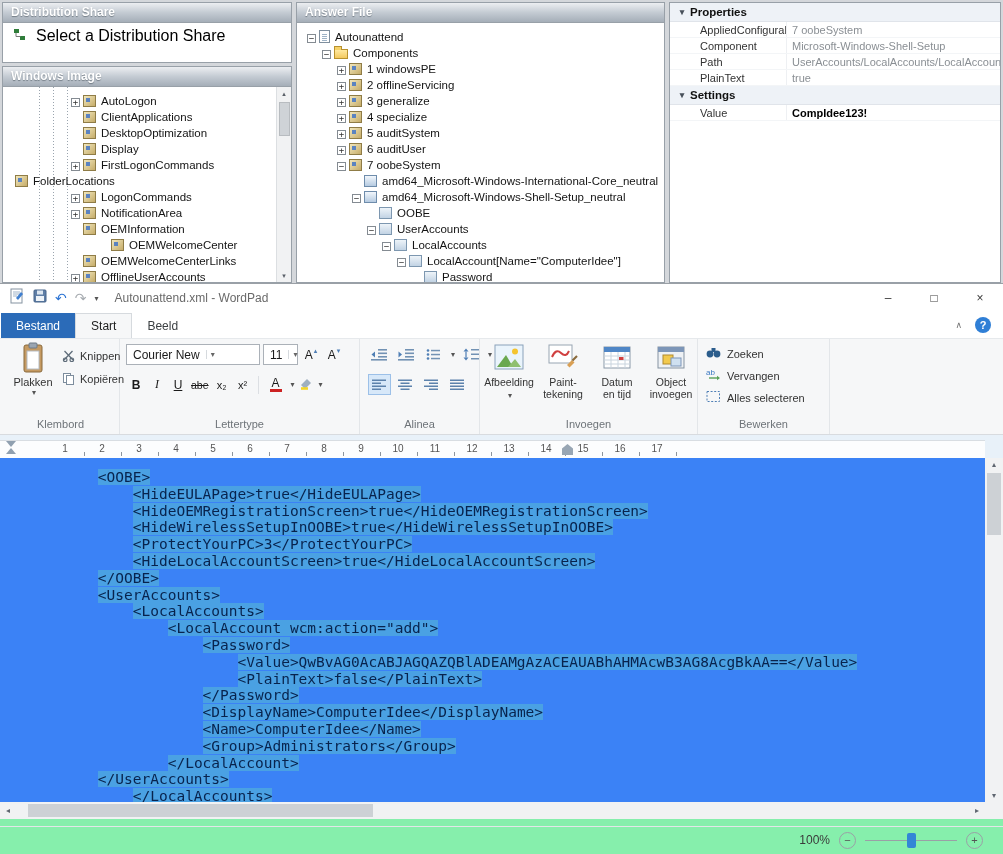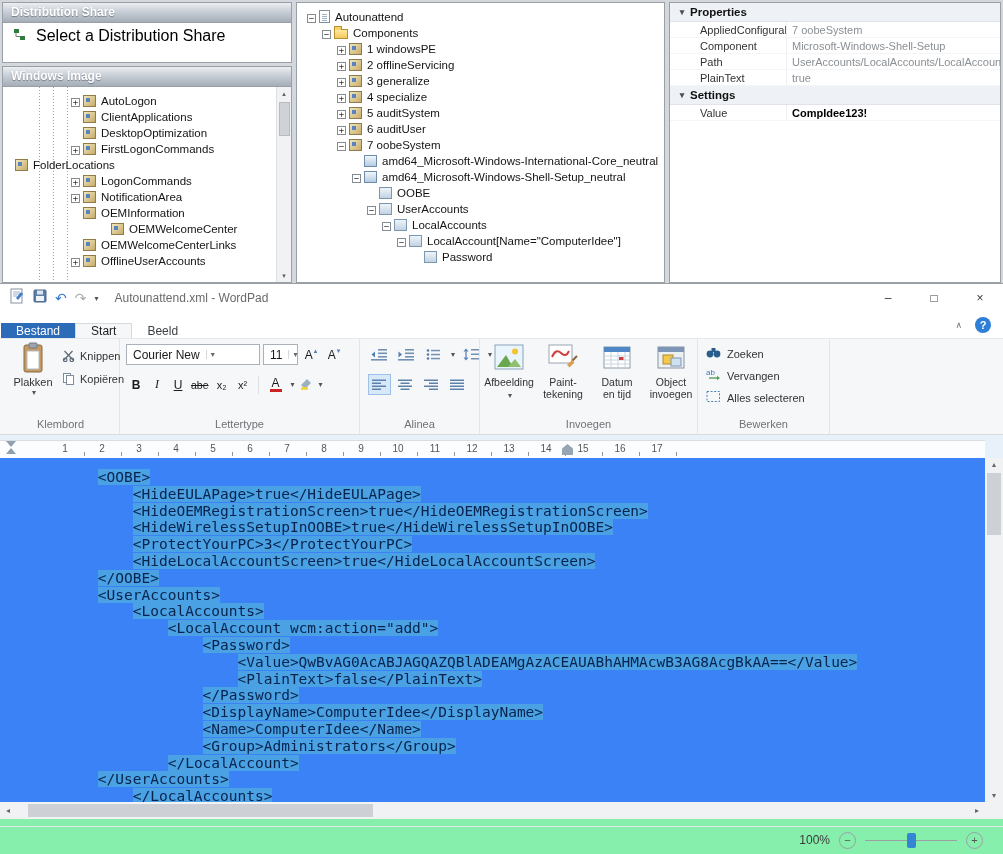--- a/index.html
+++ b/index.html
@@ -54,21 +54,21 @@
 .wp-titlebar{height:28px;position:relative;display:flex;align-items:center;padding-left:9px;background:#fff}
 .qat{display:flex;align-items:center;gap:8px}
 .qat .undo{color:#2e75d4;font-size:14px}
 .qat .redo{color:#a6abb0;font-size:14px}
 .qat .qdd{color:#555;font-size:8px}
 .wp-title{margin-left:16px;font-size:12px;color:#6a6a6a}
 .wp-controls{position:absolute;top:0;right:0;height:28px;display:flex}
 .wc{width:46px;display:flex;align-items:center;justify-content:center;font-size:12px;color:#3c3c3c}
 
 .tabstrip{height:26px;background:#fff;display:flex;align-items:flex-end;position:relative}
-.tab{height:15px;display:flex;align-items:center;justify-content:center;font-size:12px;padding:0 15px}
+.tab{height:25px;display:flex;align-items:center;justify-content:center;font-size:12px;padding:0 15px}
 .tab-file{background:var(--file-tab,#2b6bb8);color:#fff;margin-left:1px}
 .tab-home{background:#f6f7f8;border:1px solid #d6dade;border-bottom:none;color:#1d1d1d}
 .tab-view{color:#3c4043}
 .strip-right{position:absolute;right:12px;top:5px;display:flex;gap:13px;align-items:center}
 .collapse{font-size:9px;color:#777}
 .helpbtn{width:16px;height:16px;border-radius:50%;background:var(--help-badge,#2f7fd6);color:#fff;font-size:11px;font-weight:bold;display:flex;align-items:center;justify-content:center}
 
 .ribbon{display:flex;height:97px;background:#f6f7f8;border-top:1px solid #e6e9ec;border-bottom:1px solid #d8dbdf;padding-left:2px}
 .rgroup{border-right:1px solid #e3e6e9;display:flex;flex-direction:column;position:relative}
 .g-clip{width:118px}.g-font{width:240px}.g-para{width:120px}.g-ins{width:218px}.g-edit{width:132px}
@@ -179,20 +179,25 @@
             <span class="toggle-sp"></span>
             <span class="ticon icon-pass"></span>
             <span class="tlabel">ClientApplications</span>
           </div>
           <div class="trow" style="padding-left: 68px;">
             <span class="toggle-sp"></span>
             <span class="ticon icon-pass"></span>
             <span class="tlabel">DesktopOptimization</span>
           </div>
           <div class="trow" style="padding-left: 68px;">
+            <span class="toggle-sp"></span>
+            <span class="ticon icon-pass"></span>
+            <span class="tlabel">Display</span>
+          </div>
+          <div class="trow" style="padding-left: 68px;">
             <span class="toggle">+</span>
             <span class="ticon icon-pass"></span>
             <span class="tlabel">FirstLogonCommands</span>
           </div>
           <div class="trow" style="">
             <span class="toggle-sp"></span>
             <span class="ticon icon-pass"></span>
             <span class="tlabel">FolderLocations</span>
           </div>
           <div class="trow" style="padding-left: 68px;">
@@ -228,20 +233,23 @@
         </div>
       <div class="sbv">
         <span class="sb-btn">▴</span>
         <span class="sb-thumb"></span>
         <span class="sb-btn bottom">▾</span>
       </div>
     </div>
   </div>
 
   <div class="sim-panel p-answer">
+    <div class="sim-header">
+      <span>Answer File</span>
+    </div>
     <div class="tree">
         <div class="trow" style="padding-left: 10px;">
           <span class="toggle">−</span>
           <span class="ticon icon-answer-file"></span>
           <span class="tlabel">Autounattend</span>
         </div>
         <div class="trow" style="padding-left: 25px;">
           <span class="toggle">−</span>
           <span class="ticon icon-folder"></span>
           <span class="tlabel">Components</span>

